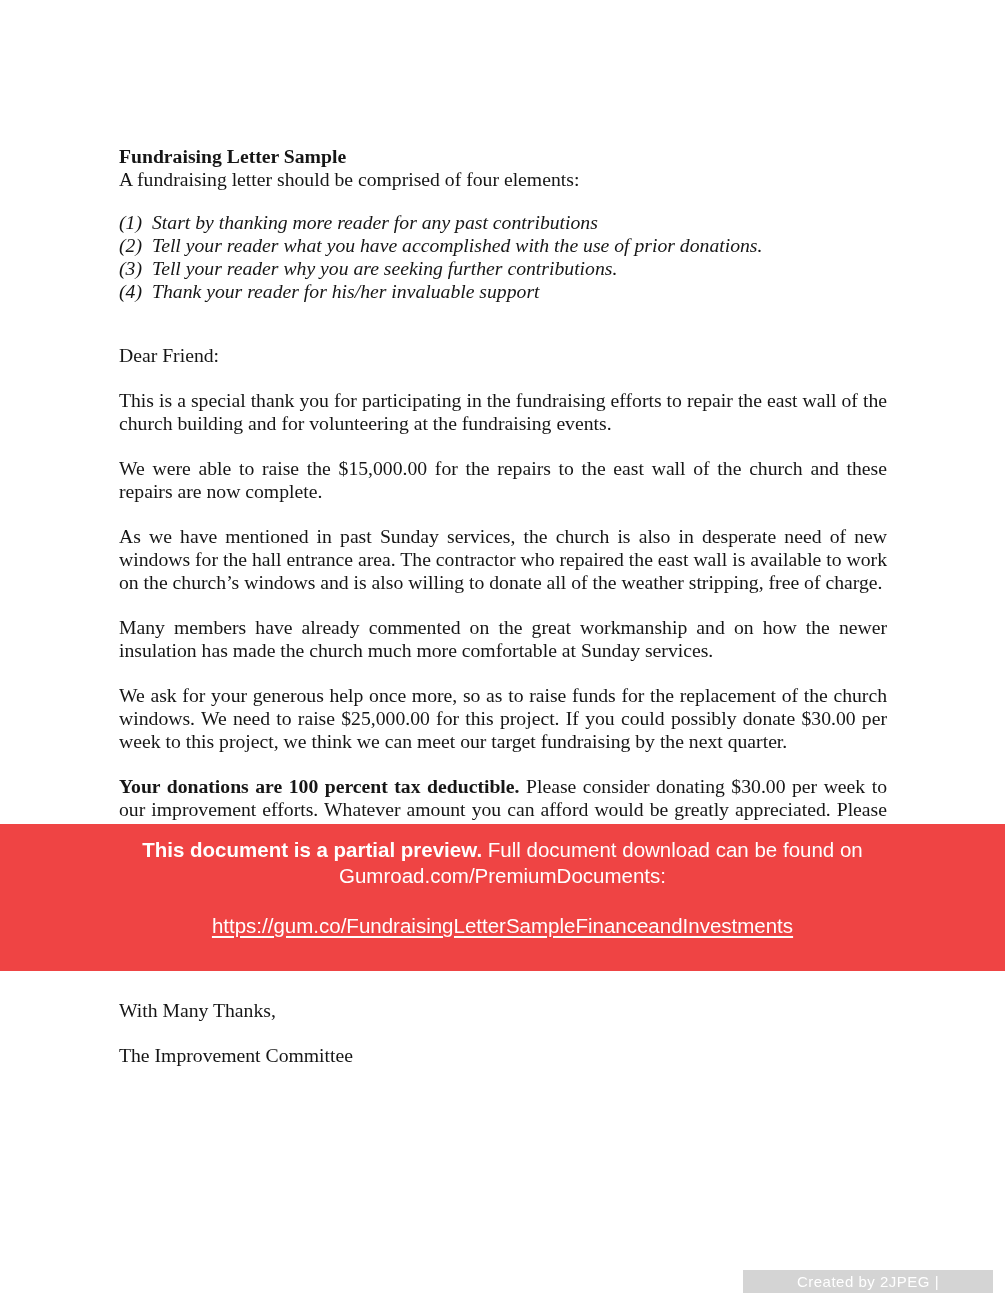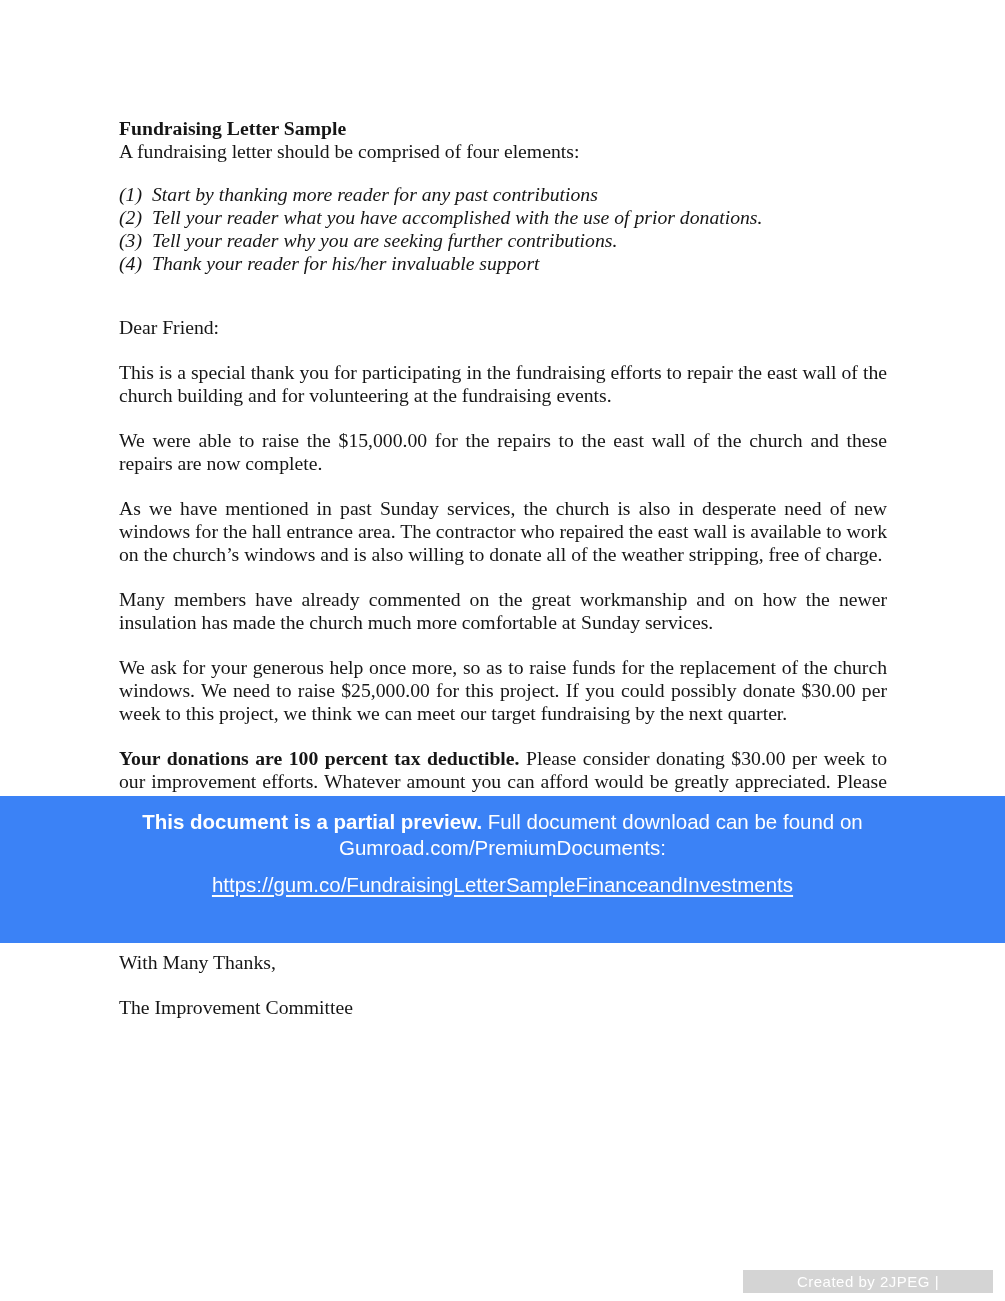--- a/index.html
+++ b/index.html
@@ -14,20 +14,21 @@
     font-family: "Liberation Serif", "DejaVu Serif", serif;
     font-size: 19.7px;
     line-height: 23px;
     color: #161616;
   }
 
   .content {
     padding-left: 119px;
     padding-right: 118px;
     width: 1005px;
+    margin-top: 28px;
   }
   .top-content { padding-top: 117px; }
 
   p { margin: 22px 0 0 0; }
   .no-top { margin-top: 0; }
 
   .bold { font-weight: bold; }
   .italic { }
 
   .elements-list { margin-top: 20px; }
@@ -45,21 +46,21 @@
   .banner {
     margin-top: 3px;
     width: 1005px;
     height: 147px;
     padding-top: 13px;
     text-align: center;
     font-family: "Liberation Sans", "DejaVu Sans", sans-serif;
     font-size: 20.5px;
     line-height: 26px;
   }
-  .banner-link-row { margin-top: 11px; }
+  .banner-link-row { margin-top: 24px; }
   .banner-link {
     text-decoration: underline;
     text-underline-offset: 3px;
     cursor: pointer;
   }
 
   .bottom-content p.closing { margin-top: 8px; }
 
   .watermark {
     position: absolute;
@@ -111,21 +112,21 @@
     <p class="para">Many members have already commented on the great workmanship and on how the newer insulation has made the church much more comfortable at Sunday services.</p>
     <p class="para">We ask for your generous help once more, so as to raise funds for the replacement of the church windows.  We need to raise $25,000.00 for this project.  If you could possibly donate $30.00 per week to this project, we think we can meet our target fundraising by the next quarter.</p>
 
     <p class="para justify-last">
       <span class="bold">Your donations are 100 percent tax deductible.</span>
       <span>Please consider donating $30.00 per week to our improvement efforts.  Whatever amount you can afford would be greatly appreciated.  Please</span>
     </p>
 
   </div>
 
-  <div class="banner" style="background: #3b82f6; color: rgb(255, 255, 255);">
+  <div class="banner" style="background: #ef4444; color: rgb(255, 255, 255);">
     <div class="banner-line">
       <span class="bold">This document is a partial preview.</span>
       <span>Full document download can be found on</span>
     </div>
     <div class="banner-line">Gumroad.com/PremiumDocuments:</div>
     <div class="banner-link-row">
       <a class="banner-link" href="#" style="color: rgb(255, 255, 255);">https://gum.co/FundraisingLetterSampleFinanceandInvestments</a>
     </div>
   </div>
 

